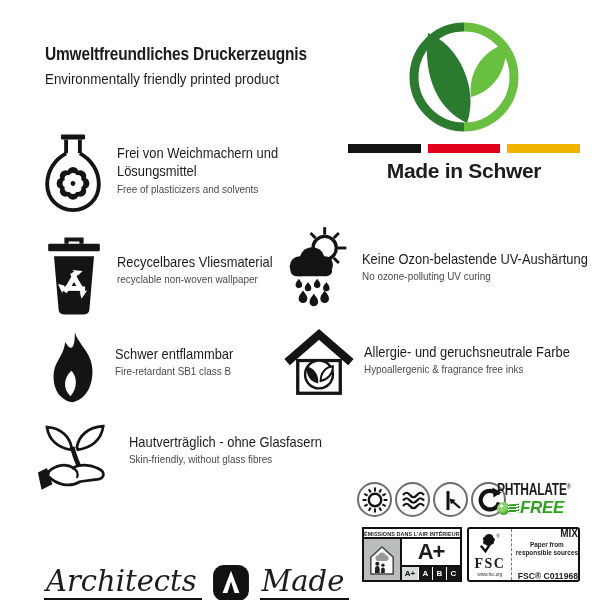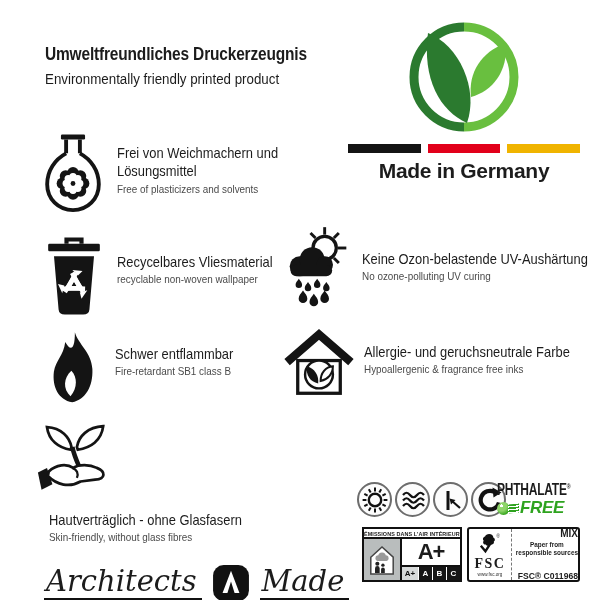--- a/index.html
+++ b/index.html
@@ -21,21 +21,21 @@
 
   
   .feat{position:absolute;display:flex;}
   .f-text{margin-left:13px;transform:scaleX(.86);transform-origin:left top;width:280px;}
   .f-title{font-size:15px;line-height:1.22;color:#1c1c1c;}
   .f-sub{font-size:11.5px;color:#4a4a4a;margin-top:2px;}
   .w-narrow{width:210px;}
   .feat-1{left:42px;top:132px;}  .feat-1 .f-text{padding-top:12px;}
   .feat-2{left:44px;top:236px;}  .feat-2 .f-text{padding-top:17px;}
   .feat-3{left:46px;top:330px;}  .feat-3 .f-text{padding-top:15px;}
-  .feat-4{left:36px;top:418px;flex-direction:column;}  .feat-4 .f-text{padding-top:15px;}
+  .feat-4{left:36px;top:418px;}  .feat-4 .f-text{padding-top:15px;}
   .feat-5{left:283px;top:226px;} .feat-5 .f-text{padding-top:24px;margin-left:9px;}
   .feat-6{left:283px;top:326px;} .feat-6 .f-text{padding-top:17px;margin-left:9px;}
 
   
   .brand{position:absolute;left:44px;top:524px;margin-top:40px;}
   .brand-row{display:flex;align-items:center;}
   .script{font-family:"DejaVu Serif",serif;font-style:italic;font-size:29px;
           border-bottom:2px solid #111;padding:0 5px 1px 2px;line-height:1.05;}
   .emblem{margin:0 10px;}
   .tagline{margin:6px 0 0 16px;font-size:13px;letter-spacing:4.5px;color:#4d7c0f;}
@@ -100,21 +100,21 @@
       <path d="M60,110 A50,50 0 0 1 60,10" fill="none" stroke="#2b7a2f" stroke-width="9"></path>
       <path d="M60,10 A50,50 0 0 1 60,110" fill="none" stroke="#69bf3f" stroke-width="9"></path>
       <path d="M63,106 C36,94 18,62 24,16 C55,28 75,72 63,106 Z" fill="#2b7a2f"></path>
       <path d="M67,80 C64,56 77,35 102,26 C104,54 89,74 67,80 Z" fill="#69bf3f"></path>
     </svg>
     <div class="flagbar">
       <div class="fb-black"></div>
       <div class="fb-red"></div>
       <div class="fb-gold"></div>
     </div>
-    <div class="mig-label">Made in Germany</div>
+    <div class="mig-label">Made in Schwer</div>
   </div>
 
   <div class="feat feat-1">
     <svg width="62" height="84" viewBox="0 0 72 96">
       <rect x="22" y="2" width="28" height="6" rx="1.5" fill="#141414"></rect>
       <path d="M28,8 V24 M44,8 V24" stroke="#141414" stroke-width="4.5" fill="none"></path>
       <path d="M28,24 C15,31 6,44 6,60 C6,77 19,90 36,90 C53,90 66,77 66,60 C66,44 57,31 44,24" stroke="#141414" stroke-width="4.5" fill="none" stroke-linejoin="round"></path>
       <g transform="translate(36,59)">
         <g fill="#141414">
           <circle cx="12.2" cy="0" r="6.8"></circle>

